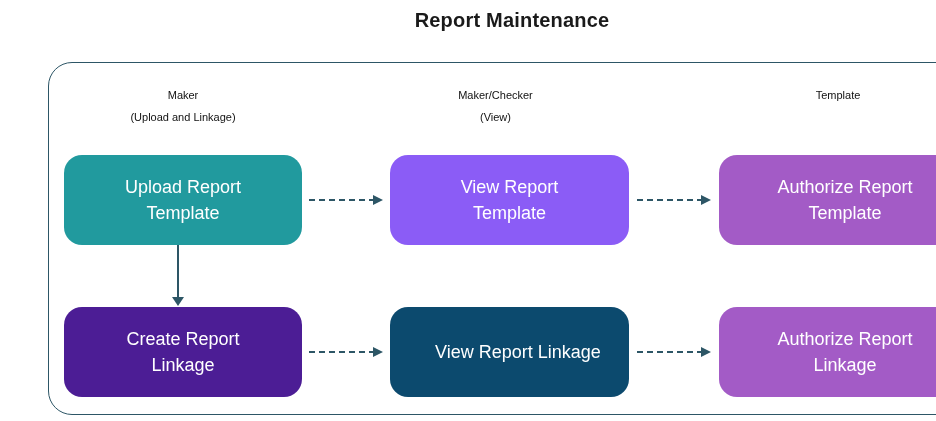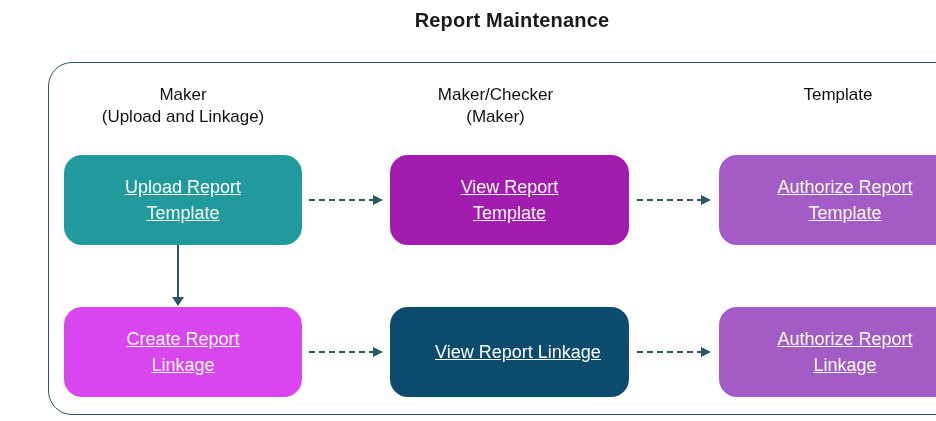--- a/index.html
+++ b/index.html
@@ -36,42 +36,41 @@
     border: 1.5px solid #2d5666;
     border-radius: 24px;
     background: #ffffff;
   }
 
   .col-header {
     position: absolute;
     top: 84px;
     text-align: center;
     color: #111111;
-    font-size: 17px;
+    font-size: 11px;
     line-height: 22px;
   }
   .col-header .role { display: block; }
   .col-header .action { display: block; }
   .col-header.c1 { left: 19px;  width: 240px; }
   .col-header.c2 { left: 332px; width: 239px; }
   .col-header.c3 { left: 674px; width: 240px; }
 
   .node {
     position: absolute;
     height: 90px;
     border-radius: 18px;
     display: flex;
     align-items: center;
     justify-content: center;
     text-align: center;
     color: #ffffff;
     font-size: 18px;
     line-height: 26px;
     white-space: pre-line;
-    text-decoration: underline;
   }
   .r1 { top: 155px; }
   .r2 { top: 307px; }
   .p1 { left: 20px;  width: 238px; }
   .p2 { left: 346px; width: 239px; }
   .p3 { left: 675px; width: 252px; }
 
   .h-arrow {
     position: absolute;
     width: 74px;
@@ -125,34 +124,34 @@
   <div class="diagram-title">Report Maintenance</div>
 
   <div class="panel"></div>
 
   <div class="col-header c1">
     <span class="role">Maker</span>
     <span class="action">(Upload and Linkage)</span>
   </div>
   <div class="col-header c2">
     <span class="role">Maker/Checker</span>
-    <span class="action">(Maker)</span>
+    <span class="action">(View)</span>
   </div>
   <div class="col-header c3">
     <span class="role">Template</span>
   </div>
 
   <div class="node r1 p1" style="background: rgb(33, 154, 158);">Upload Report
 Template</div>
-  <div class="node r1 p2" style="background: #a21caf;">View Report
+  <div class="node r1 p2" style="background: #8b5cf6;">View Report
 Template</div>
   <div class="node r1 p3" style="background: rgb(163, 91, 198);">Authorize Report
 Template</div>
 
-  <div class="node r2 p1" style="background: #d946ef;">Create Report
+  <div class="node r2 p1" style="background: #4c1d95;">Create Report
 Linkage</div>
   <div class="node r2 p2" style="background: #0c4a6e; padding-left: 17px;">View Report Linkage</div>
   <div class="node r2 p3" style="background: rgb(163, 91, 198);">Authorize Report
 Linkage</div>
 
   <div class="h-arrow ha1">
     <div class="dash"></div>
     <div class="head-right"></div>
   </div>
   <div class="h-arrow ha2">

